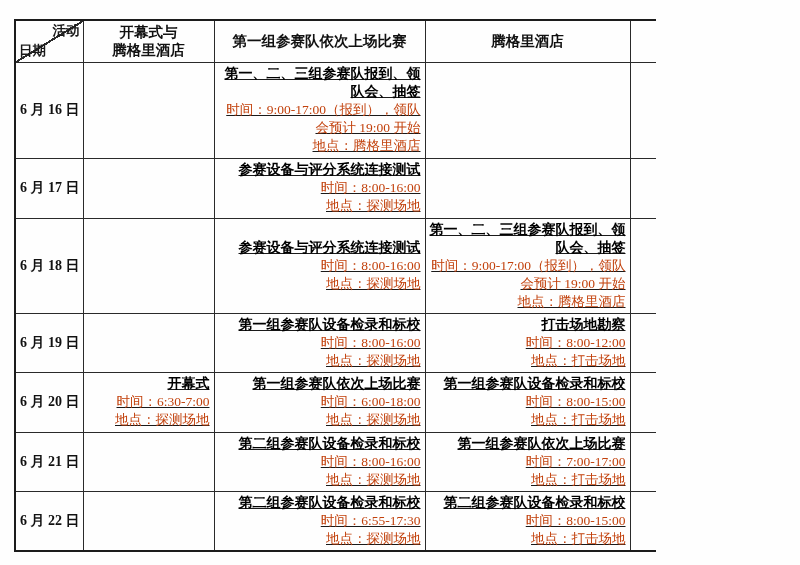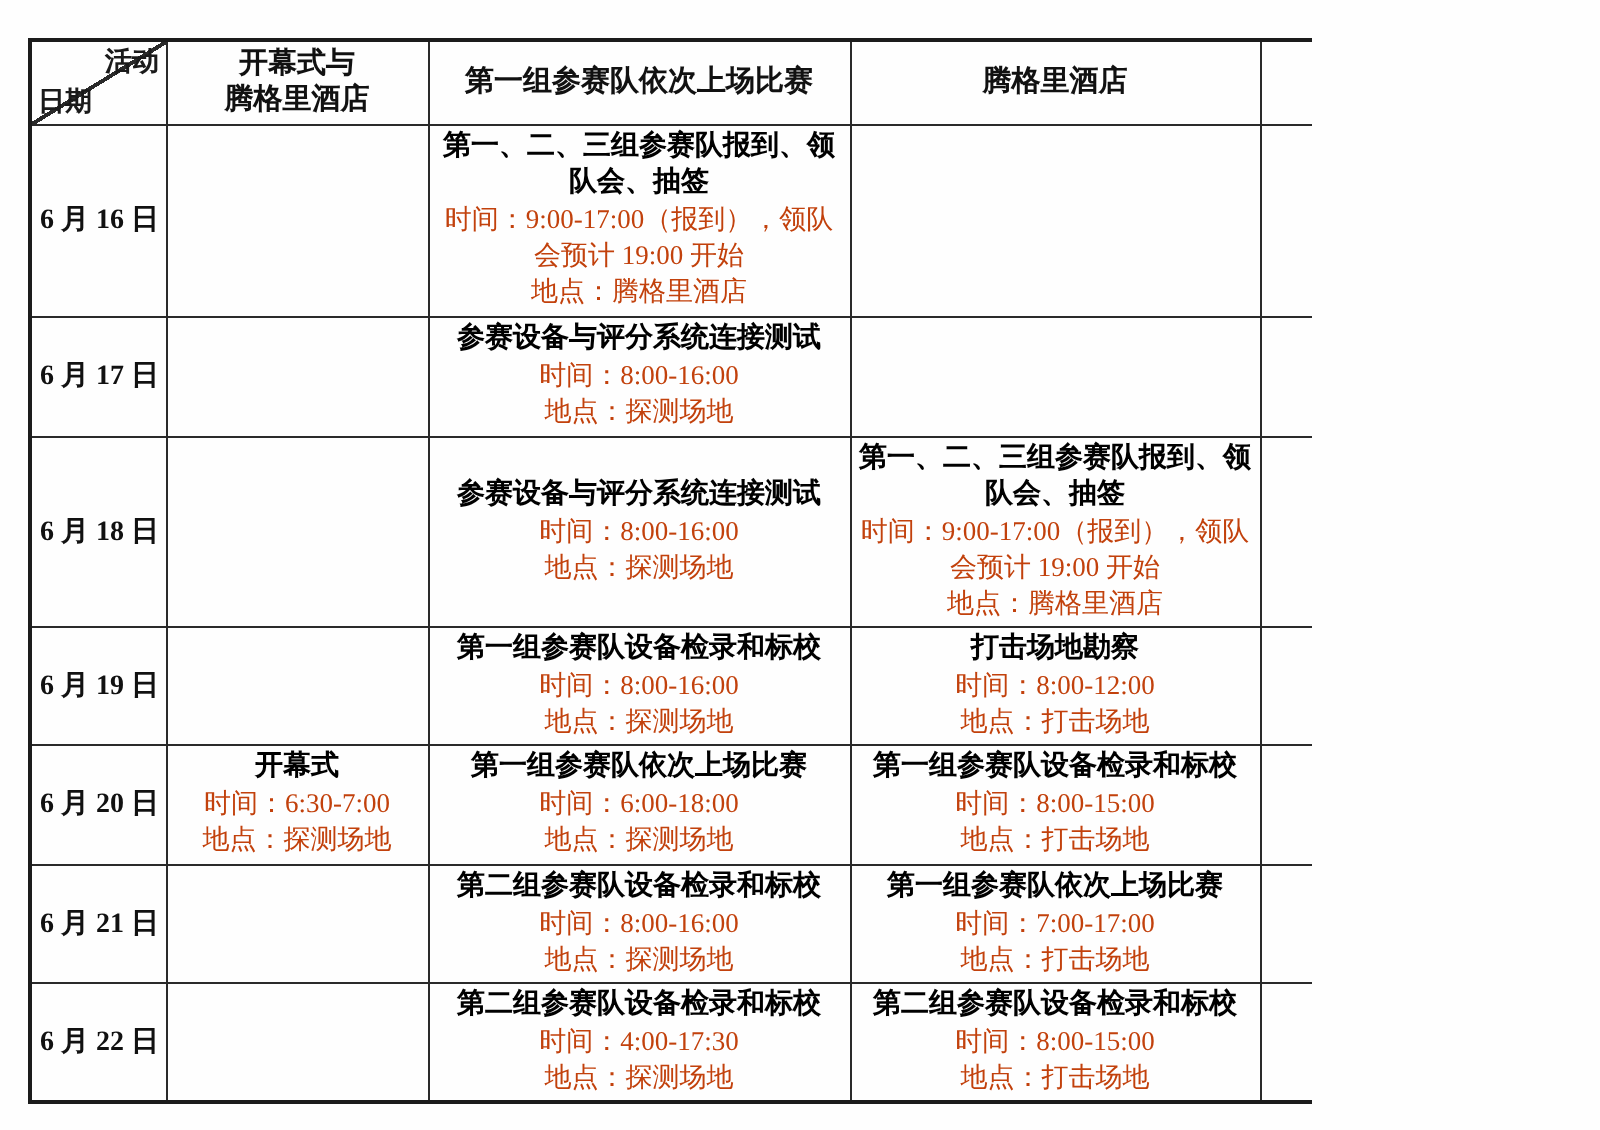--- a/index.html
+++ b/index.html
@@ -67,21 +67,22 @@
     font-size: 14px;
     font-weight: 700;
     text-align: center;
     padding-left: 5px;
     white-space: nowrap;
     color: #111;
   }
   td.content-cell {
     font-size: 13.5px;
     line-height: 18px;
-    text-align: center;
+    text-align: right;
+    text-decoration: underline;
   }
   .evt-title {
     font-weight: 700;
     font-size: 14px;
     color: #000;
   }
   .evt-line {
     font-weight: 400;
     color: #c2410c;
   }
@@ -261,21 +262,21 @@
 
     <tr style="height:58px">
       <td class="date-cell">6 月 22 日</td>
       <td class="content-cell">
         <div class="evt-title"></div>
         <div class="evt-line"></div>
         <div class="evt-line"></div>
       </td>
       <td class="content-cell">
         <div class="evt-title">第二组参赛队设备检录和标校</div>
-        <div class="evt-line">时间：4:00-17:30</div>
+        <div class="evt-line">时间：6:55-17:30</div>
         <div class="evt-line">地点：探测场地</div>
       </td>
       <td class="content-cell">
         <div class="evt-title">第二组参赛队设备检录和标校</div>
         <div class="evt-line">时间：8:00-15:00</div>
         <div class="evt-line">地点：打击场地</div>
       </td>
       <td class="content-cell">
         <div class="evt-title"></div>
         <div class="evt-line"></div>

